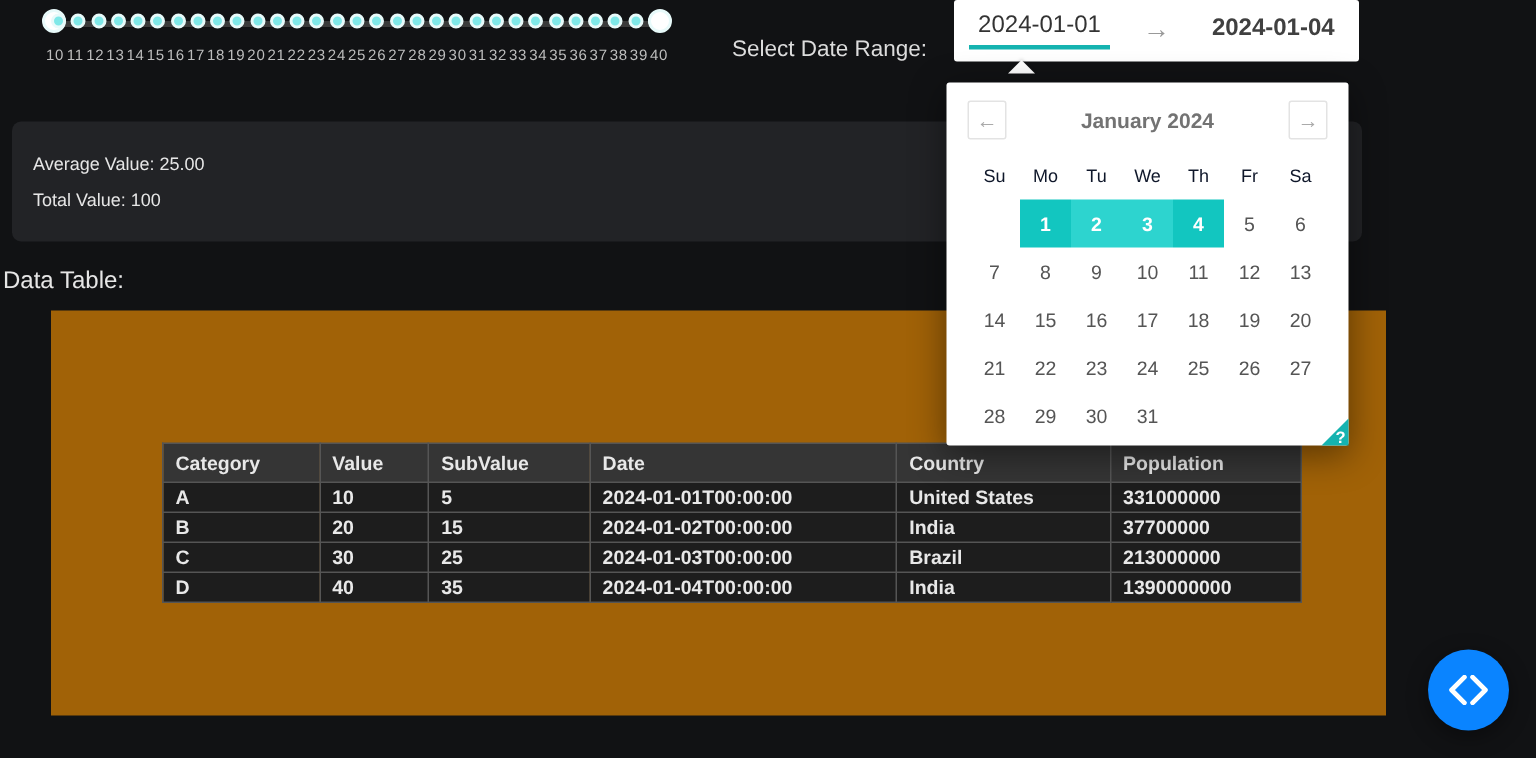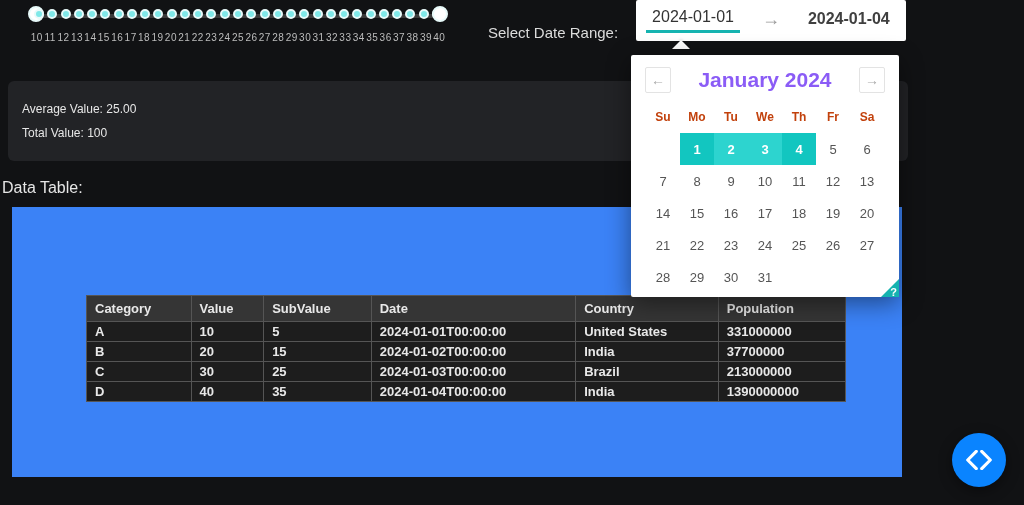--- a/index.html
+++ b/index.html
@@ -136,32 +136,32 @@
   }
   .cal-nav {
     width: 26px; height: 26px;
     border: 1px solid #e3e3e3;
     border-radius: 2px;
     display: flex; align-items: center; justify-content: center;
     color: #aaa;
     cursor: pointer;
     font-size: 14px;
   }
-  .cal-title { font-weight: bold; font-size: 21px; color: #8b5cf6; }
+  .cal-title { font-weight: bold; font-size: 14px; color: #737373; }
   .cal-grid {
     display: grid;
     grid-template-columns: repeat(7, 34px);
     grid-auto-rows: 32px;
     gap: 0;
     justify-content: center;
   }
   .cal-dow {
     font-size: 12px;
-    color: #c2410c;
-    display: flex; align-items: center; justify-content: center; font-weight: bold;
+    color: #0f172a;
+    display: flex; align-items: center; justify-content: center;
   }
   .cal-day {
     font-size: 13px;
     color: #555;
     display: flex; align-items: center; justify-content: center;
     cursor: pointer;
   }
   .cal-day.sel {
     background: #2dd4cf;
     color: #fff;
@@ -195,22 +195,22 @@
     line-height: 2;
   }
 
   .section-label {
     margin: 12px 12px 10px 2px;
     font-size: 16px;
   }
 
   
   .data-panel {
-    background: #3b82f6;
-    margin-left: 12px;
+    background: #a16207;
+    margin-left: 34px;
     width: 890px;
     height: 270px;
     padding: 88px 0 0 0;
     position: relative;
     overflow: hidden;
   }
 
   table.data {
     border-collapse: collapse;
     margin-left: 74px;

